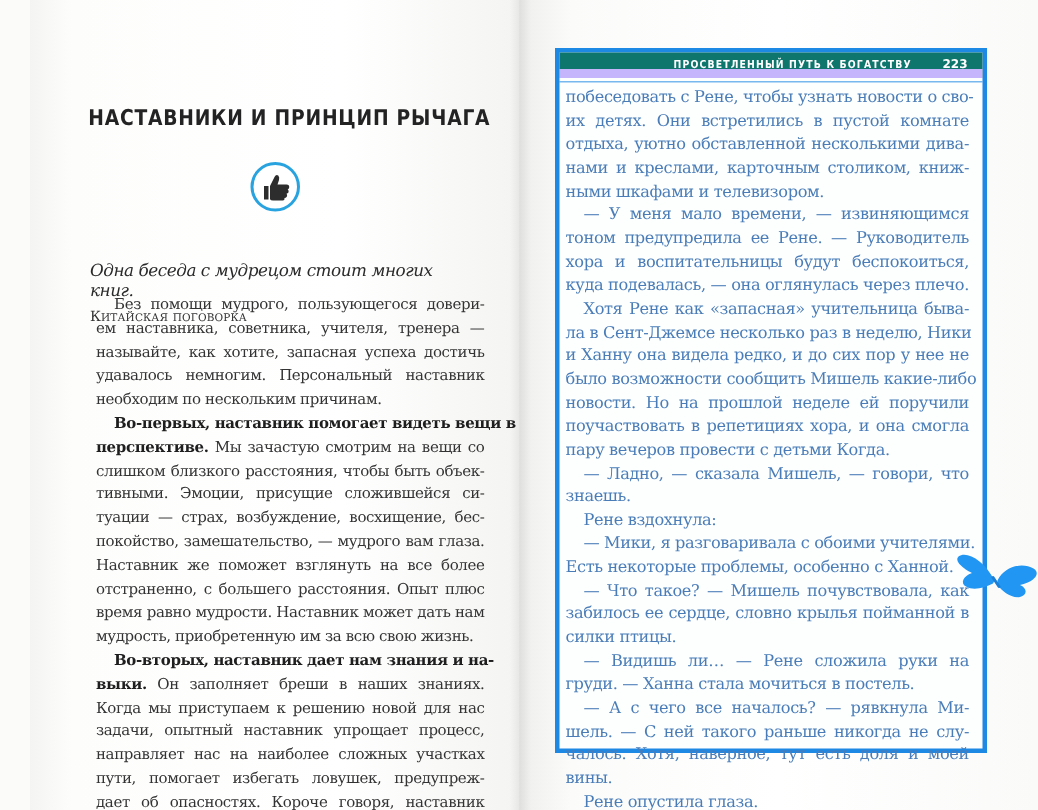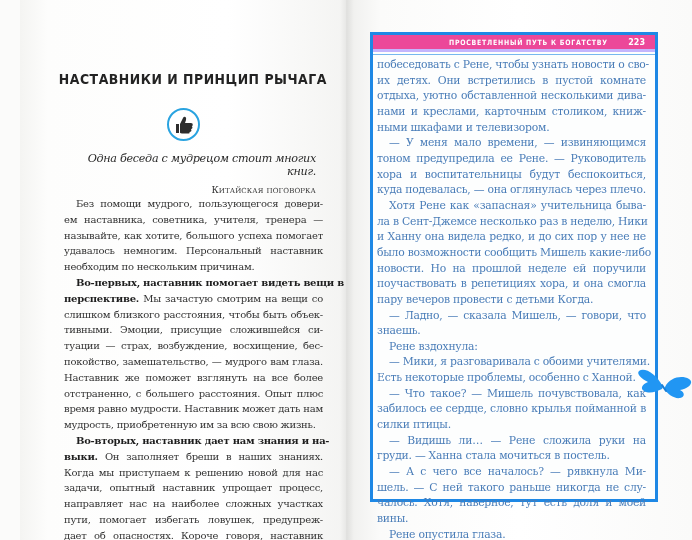--- a/index.html
+++ b/index.html
@@ -12,36 +12,36 @@
   .page-right { left: 346px; width: 346px; background: linear-gradient(90deg, #eeeeec 0%, #fbfbfa 10%, #ffffff 50%, #fafaf9 100%); }
   .gutter { position: absolute; left: 340px; top: 0; width: 14px; height: 540px;
             background: linear-gradient(90deg, rgba(0,0,0,0) 0%, rgba(0,0,0,0.06) 50%, rgba(0,0,0,0) 100%); }
 
   
   .chapter-title { position: absolute; left: 0; width: 346px; top: 71px; text-align: center;
                    font-family: "DejaVu Sans", sans-serif; font-weight: bold; font-size: 14.5px;
                    letter-spacing: 0.6px; color: #232323; transform: scaleX(0.86); transform-origin: 172px 0; }
   .emblem { position: absolute; left: 147px; top: 108px; width: 33px; height: 33px; border-radius: 50%;
             border: 2.5px solid #29a3e0; background: #ffffff; display: flex; align-items: center; justify-content: center; }
-  .epigraph { position: absolute; left: 40px; width: 256px; top: 152px; text-align: right; }
+  .epigraph { position: absolute; left: 40px; width: 256px; top: 174px; }
   .epigraph-quote { font-style: italic; font-size: 11.2px; color: #2a2a2a; font-family: "DejaVu Serif", serif; letter-spacing: -0.3px; }
   .epigraph-source { margin-top: 6px; font-size: 9.4px; color: #333; font-variant: small-caps; letter-spacing: 0.1px; }
 
   .body-left { position: absolute; left: 44px; width: 259px; top: 196px; }
   .para { font-size: 10px; line-height: 15.8px; color: #333; text-align: justify; letter-spacing: -0.25px; }
   .para b { color: #1e1e1e; }
   .line { display: block; text-align: justify; text-align-last: justify; white-space: nowrap; }
   .line.last { text-align-last: left; }
   .line.first { padding-left: 12px; }
 
   
   .box { position: absolute; left: 370px; top: 32px; width: 288px; height: 470px;
          border: 3px solid #1e88e5; background: #fdfefe; }
-  .box-header { position: absolute; left: 0; top: 0; width: 282px; height: 17px; background: #ec4899;
-                border-bottom: 3px solid #c4b5fd; }
+  .box-header { position: absolute; left: 0; top: 0; width: 282px; height: 17px; background: #0f766e;
+                border-bottom: 6px solid #c4b5fd; }
   .box-header-title { position: absolute; left: 76px; top: 3px; font-family: "DejaVu Sans", sans-serif;
                       font-weight: bold; font-size: 7.3px; letter-spacing: 0.9px; color: #ffffff; text-transform: uppercase;
                       transform: scaleX(0.85); transform-origin: 0 0; }
   .box-header-page { position: absolute; right: 10px; top: 3px; font-family: "DejaVu Sans", sans-serif;
                      font-weight: bold; font-size: 8px; color: #ffffff; }
   .header-rule { position: absolute; left: 0; top: 19px; width: 282px; height: 1px; background: #1e88e5; opacity: 0.6; }
 
   .body-right { position: absolute; left: 4px; width: 269px; top: 22px; }
   .body-right .para { color: #4a7db8; font-size: 10.8px; line-height: 15.65px; }
 
@@ -65,21 +65,21 @@
 
     <div class="epigraph">
       <div class="epigraph-quote">Одна беседа с мудрецом стоит многих книг.</div>
       <div class="epigraph-source">Китайская поговорка</div>
     </div>
 
     <div class="body-left">
       <div class="para">
         <span class="line first">Без помощи мудрого, пользующегося довери-</span>
         <span class="line">ем наставника, советника, учителя, тренера —</span>
-        <span class="line">называйте, как хотите, большого успеха помогает</span>
+        <span class="line">называйте, как хотите, запасная успеха достичь</span>
         <span class="line">удавалось немногим. Персональный наставник</span>
         <span class="line last">необходим по нескольким причинам.</span>
       </div>
       <div class="para">
         <span class="line first"><b>Во-первых, наставник помогает видеть вещи в</b></span>
         <span class="line"><b>перспективе.</b><span> Мы зачастую смотрим на вещи со</span></span>
         <span class="line">слишком близкого расстояния, чтобы быть объек-</span>
         <span class="line">тивными. Эмоции, присущие сложившейся си-</span>
         <span class="line">туации — страх, возбуждение, восхищение, бес-</span>
         <span class="line">покойство, замешательство, — мудрого вам глаза.</span>

